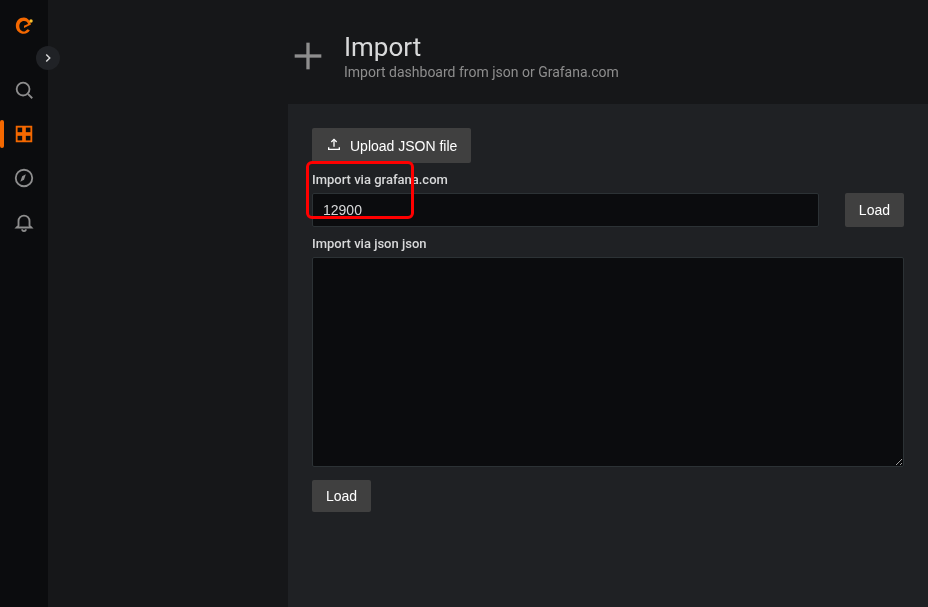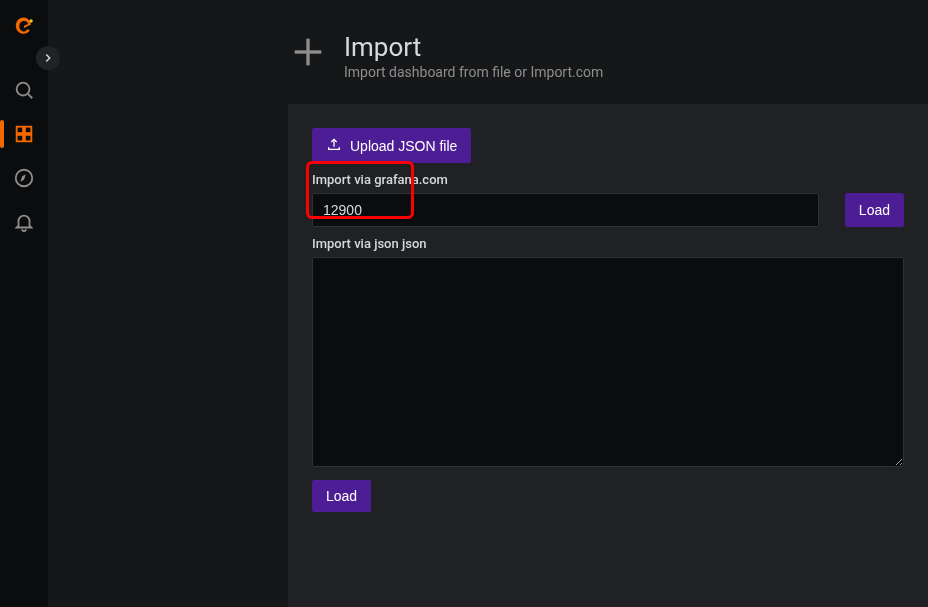--- a/index.html
+++ b/index.html
@@ -62,21 +62,21 @@
     .expand-btn svg { width: 14px; height: 14px; }
     .main {
       flex: 1;
       display: flex;
       flex-direction: column;
       overflow: hidden;
     }
     .page-header {
       padding: 32px 0 24px 40px;
       display: flex;
-      align-items: flex-start;
+      align-items: flex-end;
       gap: 16px;
       margin-left: 200px;
     }
     .header-icon svg { width: 40px; height: 40px; stroke: #8e8e8e; }
     .header-text h1 {
       font-size: 26px;
       font-weight: 400;
       color: #d8d9da;
       margin-bottom: 2px;
     }
@@ -90,21 +90,21 @@
       background: #1f2124;
       padding: 24px;
       flex: 1;
       overflow: auto;
     }
     .btn {
       display: inline-flex;
       align-items: center;
       gap: 8px;
       padding: 8px 14px;
-      background: #4c1d95;
+      background: #404040;
       color: #fff;
       border: none;
       border-radius: 2px;
       font-size: 14px;
       font-weight: 500;
       cursor: pointer;
     }
     .btn svg { width: 16px; height: 16px; }
     .form-group {
       margin-top: 9px;
@@ -205,21 +205,21 @@
 <div class="main">
   <div class="page-header">
     <div class="header-icon">
       <svg viewBox="0 0 24 24" fill="none" stroke="#8e8e8e" stroke-width="2">
         <line x1="12" y1="4" x2="12" y2="20"></line>
         <line x1="4" y1="12" x2="20" y2="12"></line>
       </svg>
     </div>
     <div class="header-text">
       <h1>Import</h1>
-      <div class="subtitle">Import dashboard from file or Import.com</div>
+      <div class="subtitle">Import dashboard from json or Grafana.com</div>
     </div>
   </div>
 
   <div class="content-panel">
     <button class="btn">
       <span>
         <svg viewBox="0 0 24 24" fill="none" stroke="#fff" stroke-width="2">
           <path d="M4 17 L4 20 L20 20 L20 17"></path>
           <polyline points="8 9 12 5 16 9"></polyline>
           <line x1="12" y1="5" x2="12" y2="16"></line>

